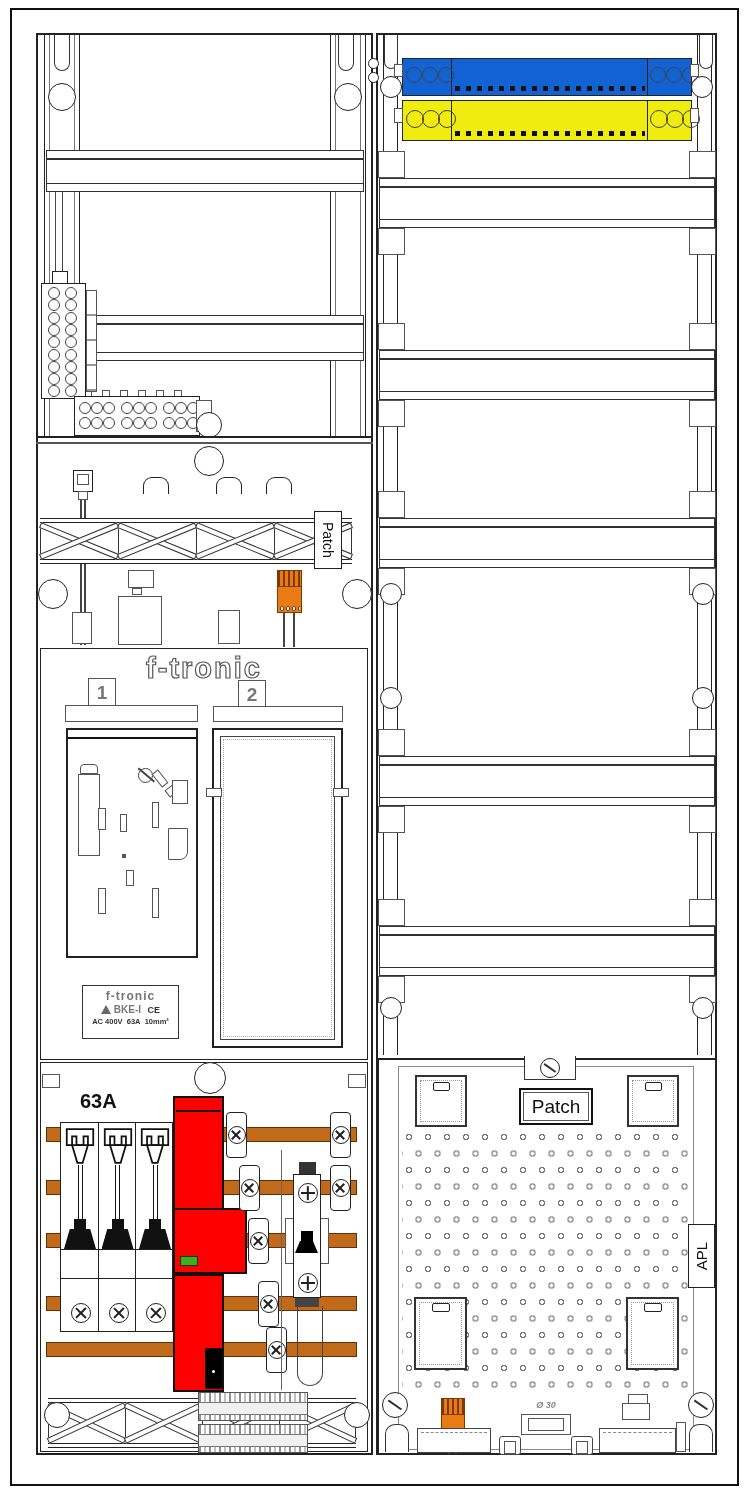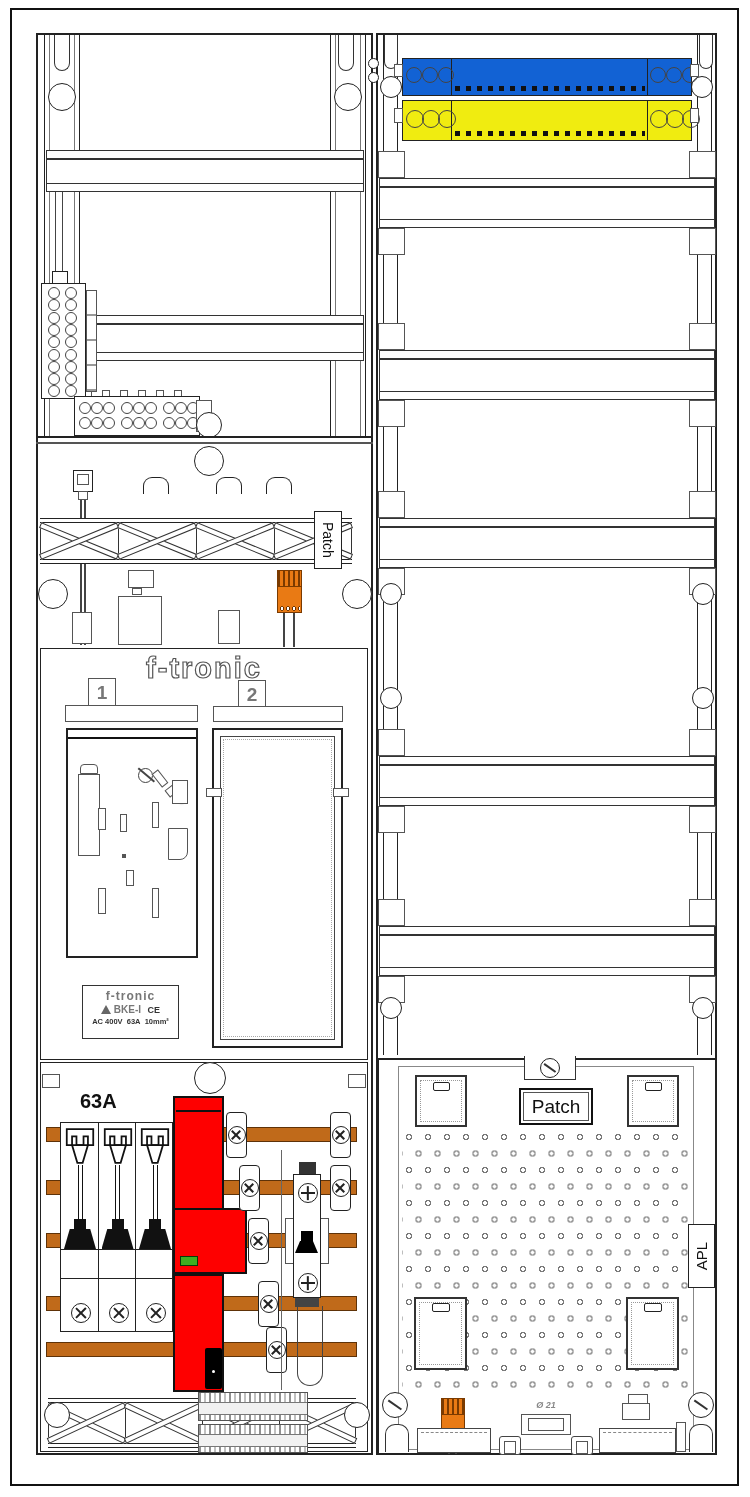--- a/index.html
+++ b/index.html
@@ -460,21 +460,21 @@
     <span class="vtext-up" style="font-size:15px;color:#111;">APL</span>
   </div>
 
   <div class="abs wago" style="left:441px;top:1398px;width:24px;height:45px;">
     <div class="stripes"></div>
       <div class="dots"></div>
   </div>
   <div class="abs" style="left:448px;top:1443px;width:1.5px;height:11px;background:#444;"></div>
   <div class="abs" style="left:455px;top:1443px;width:1.5px;height:11px;background:#444;"></div>
 
-  <div class="abs gray-txt" style="left:521px;top:1400px;width:50px;height:12px;font-size:9px;font-style:italic;text-align:center;color:#888;">Ø 21</div>
+  <div class="abs gray-txt" style="left:521px;top:1400px;width:50px;height:12px;font-size:9px;font-style:italic;text-align:center;color:#888;">Ø 30</div>
   <div class="abs bt" style="left:521px;top:1414px;width:50px;height:21px;"></div>
   <div class="abs bt" style="left:528px;top:1418px;width:36px;height:13px;"></div>
 
   <div class="abs bt" style="left:628px;top:1394px;width:20px;height:11px;"></div>
   <div class="abs bt" style="left:622px;top:1403px;width:28px;height:17px;"></div>
 
   <div class="abs" style="left:417px;top:1428px;width:74px;height:25px;border:1.5px solid #444;background:#fff;">
       <div class="dash-inner"></div>
     </div>
   <div class="abs" style="left:599px;top:1428px;width:77px;height:25px;border:1.5px solid #444;background:#fff;">

